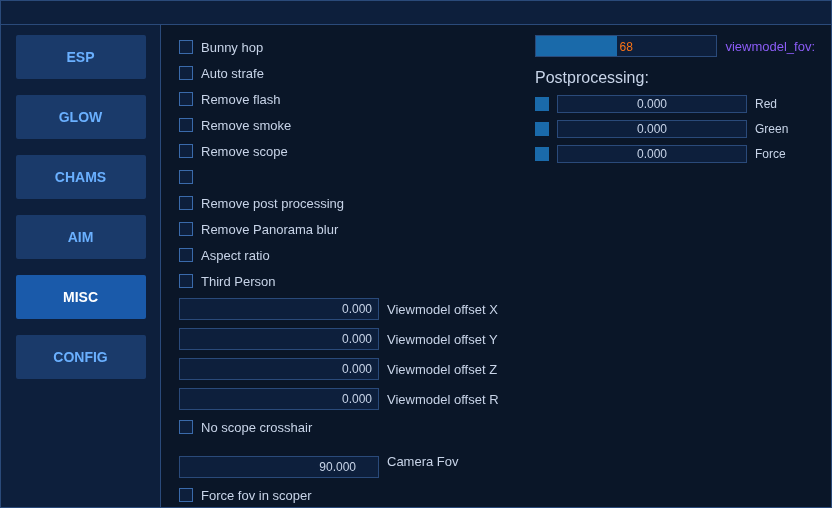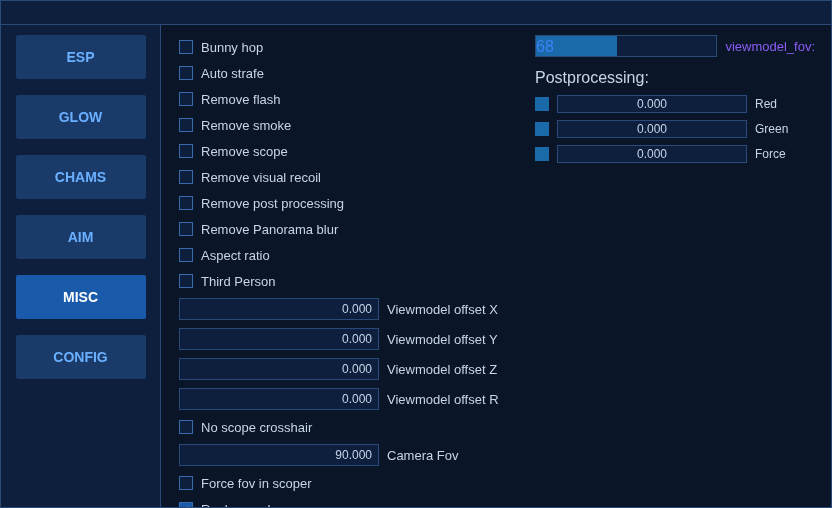--- a/index.html
+++ b/index.html
@@ -200,37 +200,38 @@
     }
     .fov-fill {
       height: 100%;
       background: #1a6aaa;
       position: absolute;
       left: 0;
     }
     .fov-value {
       position: relative;
       z-index: 1;
-      text-align: left;
+      text-align: center;
       line-height: 22px;
-      color: #3b82f6;
-      font-size: 16px;
+      color: #f97316;
+      font-size: 12px;
     }
     .fov-label {
       color: #8b5cf6;
     }
     .camera-fov-input {
       width: 200px;
       height: 22px;
       background: #0d1f3c;
       border: 1px solid #2a4a7a;
       color: #c8d4e8;
       text-align: right;
-      padding-right: 6px;
-      font-size: 12px;
+      padding-right: 22px;
+      font-size: 12px;
+      margin-top: 12px;
     }
   </style>
 </head>
 <body>
 
 <div class="window">
   <div class="title-bar">
     <span class="title-bar-text"></span>
     <span class="close-btn"></span>
   </div>
@@ -262,21 +263,20 @@
           <div class="checkbox-row">
             <div class="checkbox"></div>
             <span class="checkbox-label">Remove smoke</span>
           </div>
           <div class="checkbox-row">
             <div class="checkbox"></div>
             <span class="checkbox-label">Remove scope</span>
           </div>
           <div class="checkbox-row">
             <div class="checkbox"></div>
-            <span class="checkbox-label">Remove visual recoil</span>
           </div>
           <div class="checkbox-row">
             <div class="checkbox"></div>
             <span class="checkbox-label">Remove post processing</span>
           </div>
           <div class="checkbox-row">
             <div class="checkbox"></div>
             <span class="checkbox-label">Remove Panorama blur</span>
           </div>
           <div class="checkbox-row">

